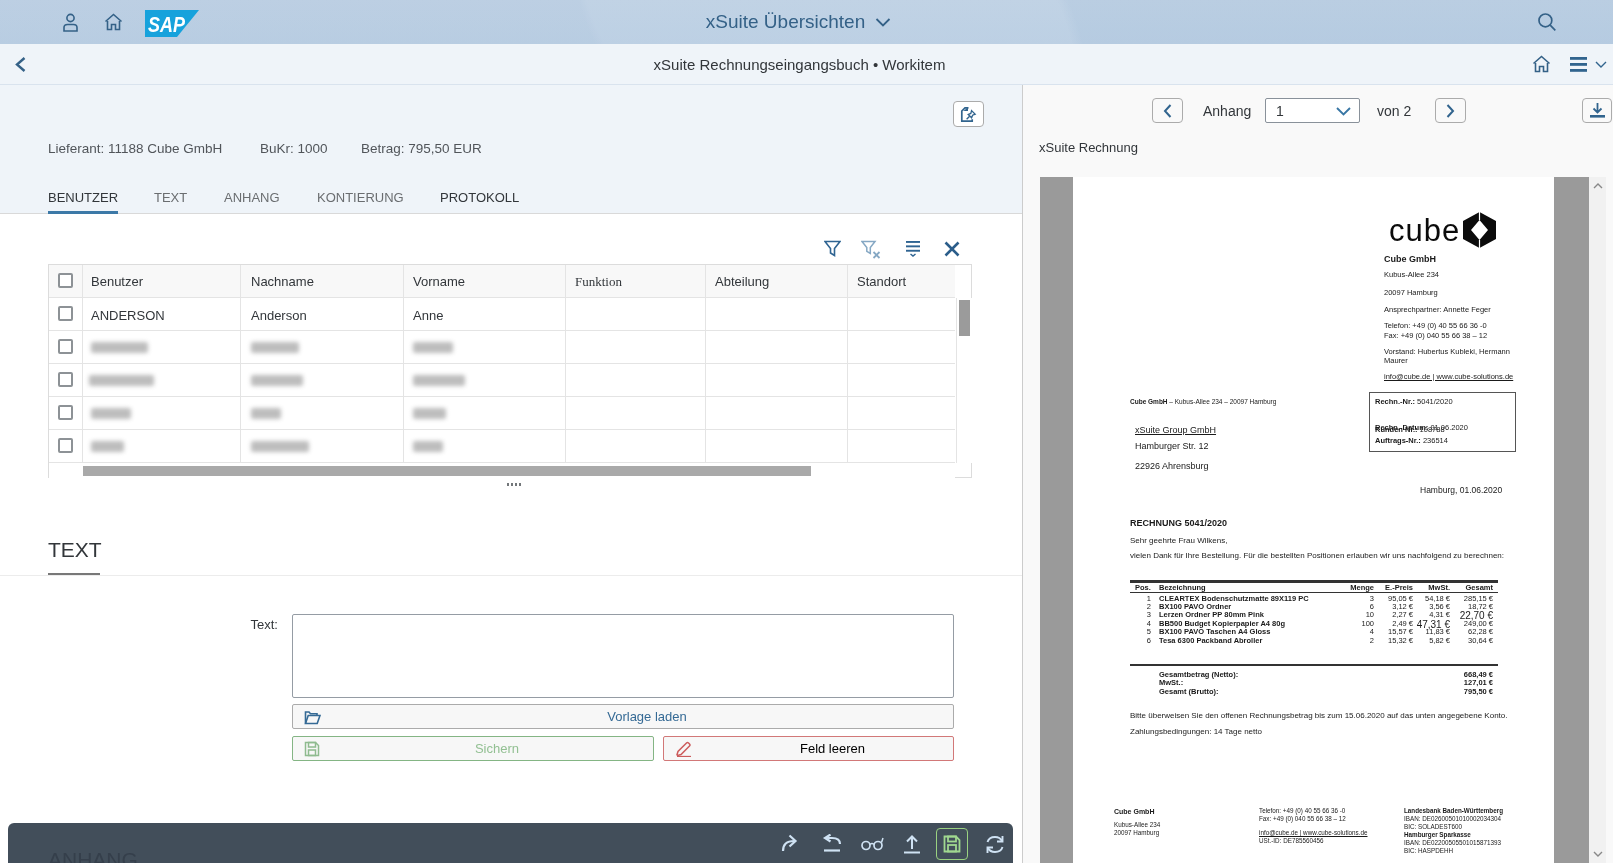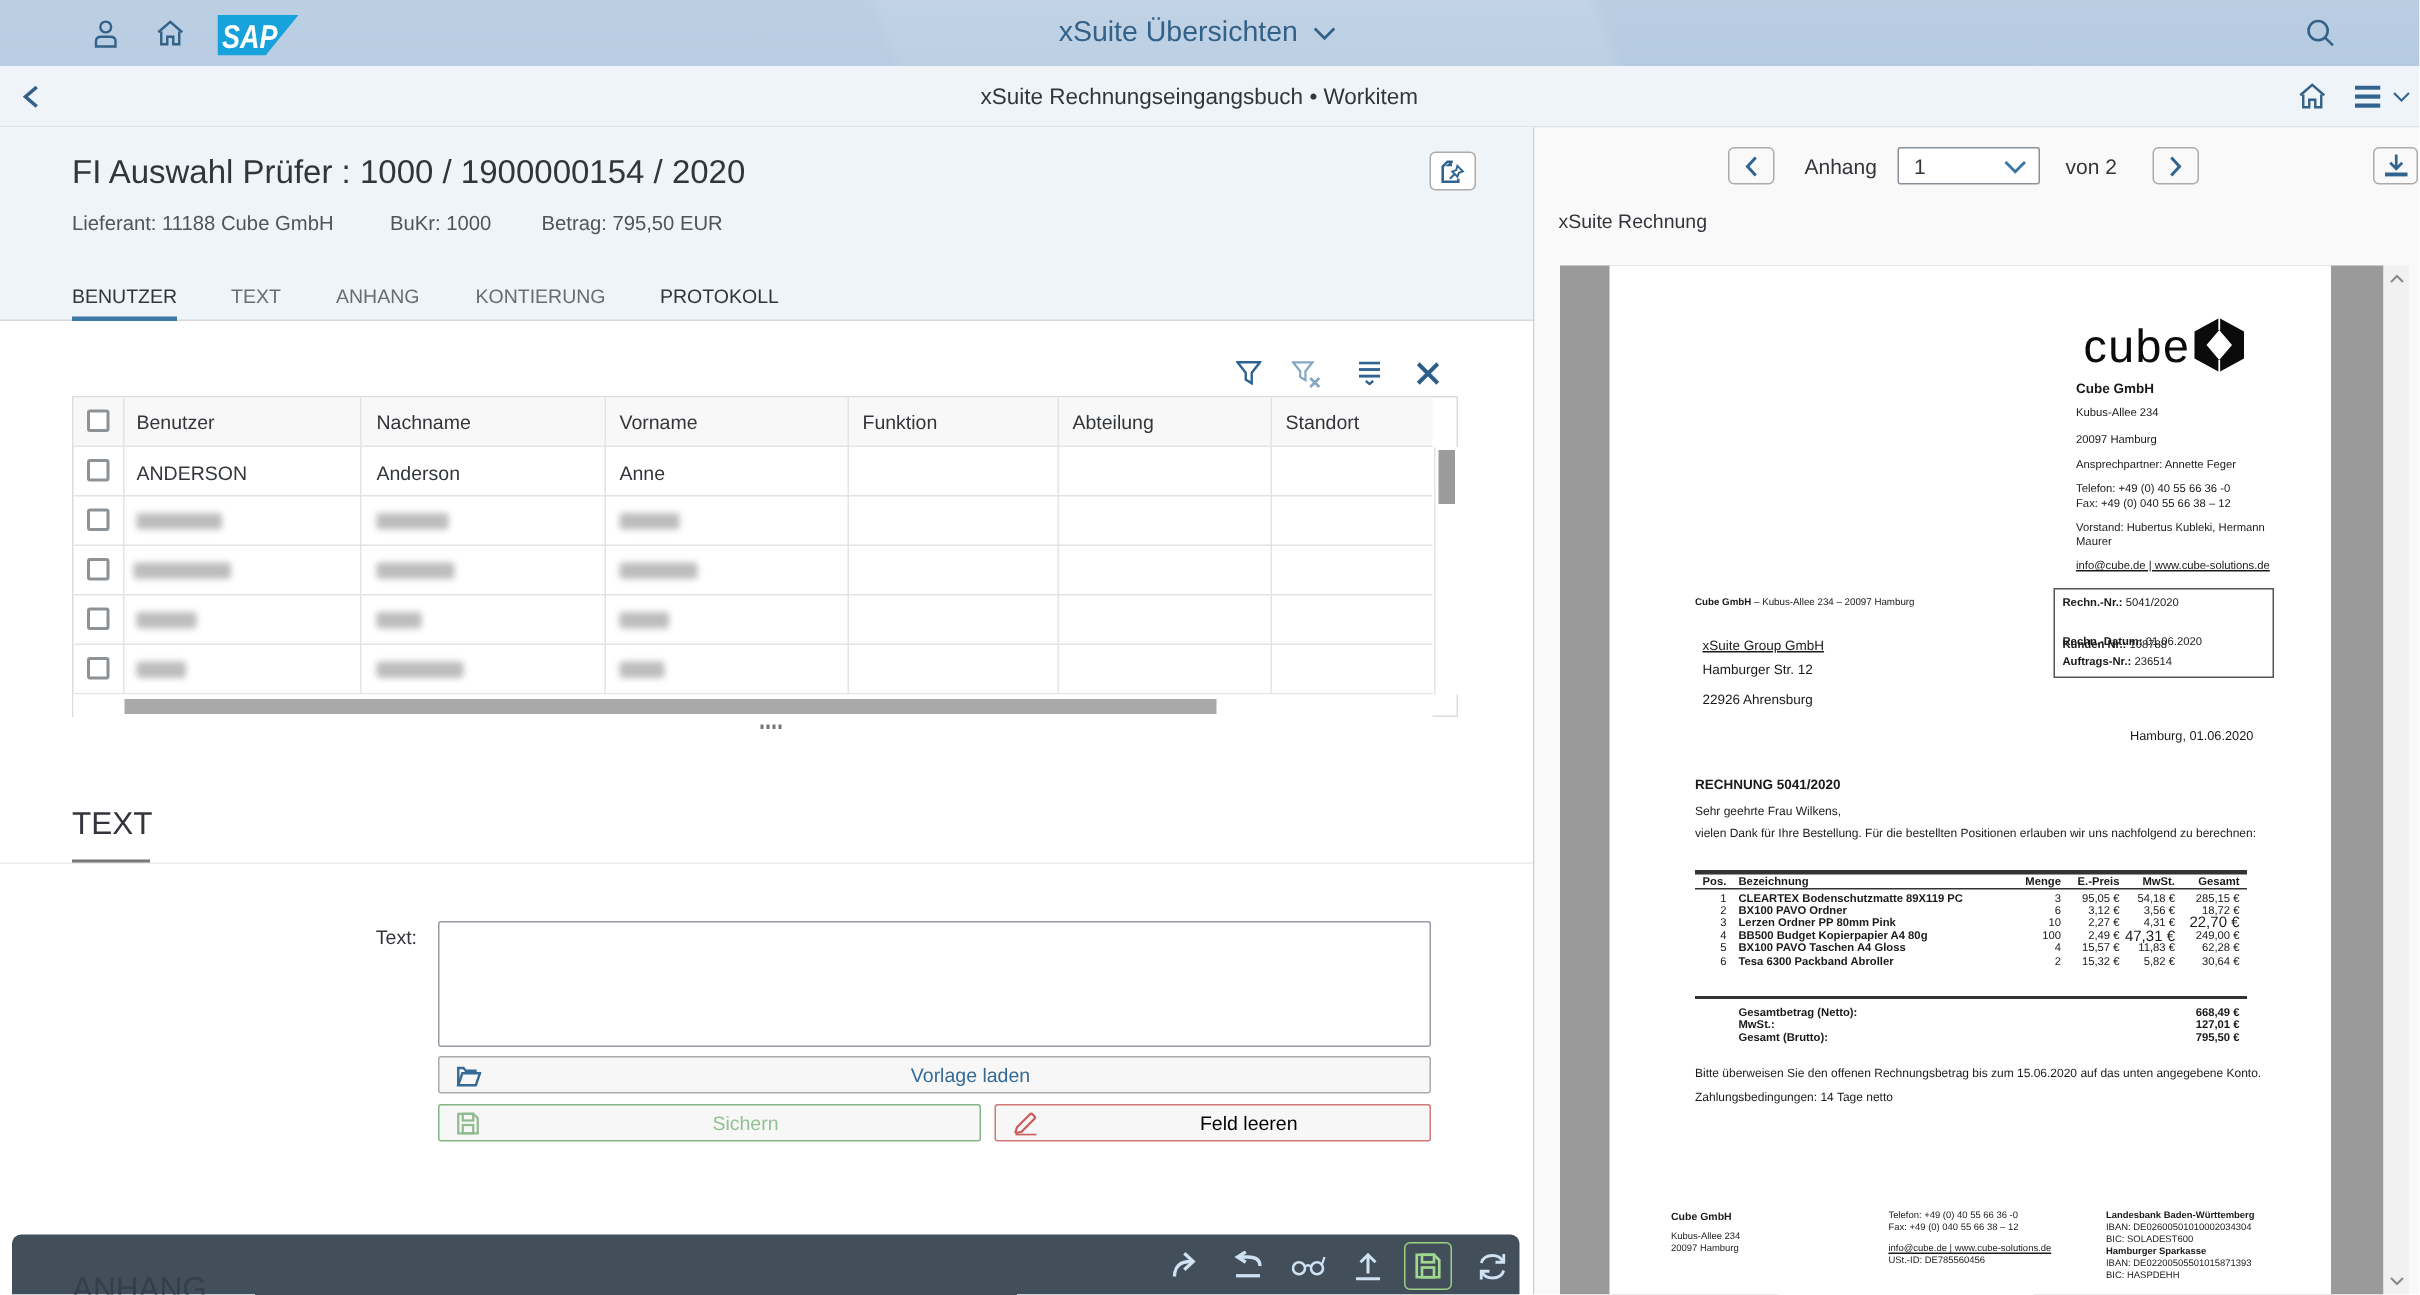--- a/index.html
+++ b/index.html
@@ -146,21 +146,20 @@
       <rect x="0" y="6" width="17" height="2.8" fill="#31648e"></rect>
       <rect x="0" y="12" width="17" height="2.8" fill="#31648e"></rect>
     </svg>
     <svg class="abs" style="left:1595px; top:17px;" width="12" height="7" viewBox="0 0 12 7">
       <path d="M1 1 L6 6 L11 1" fill="none" stroke="#31648e" stroke-width="1.4"></path>
     </svg>
   </div>
 
   <div id="left">
     <div id="lefthead">
-      <div id="title">FI Auswahl Prüfer : 1000 / 1900000154 / 2020</div>
       <div id="subinfo">
           <span class="abs" style="left:0;">Lieferant: 11188 Cube GmbH</span>
           <span class="abs" style="left:212px;">BuKr: 1000</span>
           <span class="abs" style="left:313px;">Betrag: 795,50 EUR</span>
         </div>
       <div id="pinbtn">
         <svg width="17" height="17" viewBox="0 0 17 17">
           <path d="M8.5 1.8 L5 1.8 L1.8 5 L1.8 15.2 L12.2 15.2 L12.2 13.2" fill="none" stroke="#31648e" stroke-width="1.7"></path>
           <path d="M8 1.3 L8 4.9 L3.4 4.9 Z" fill="#31648e"></path>
           <path d="M11.6 4.6 L15.2 8.2 L12.6 9.2 L11.6 11.8 L8.2 8.4 L10.8 7.4 Z" fill="none" stroke="#31648e" stroke-width="1.3"></path>
@@ -191,21 +190,21 @@
     <svg class="abs" style="left:944px; top:156px;" width="16" height="16" viewBox="0 0 16 16">
       <path d="M1.5 1.5 L14.5 14.5 M14.5 1.5 L1.5 14.5" fill="none" stroke="#2b5d8a" stroke-width="2.6"></path>
     </svg>
 
     <div id="utable">
       <div class="thead">
         <div class="cbx" style="top:8px;"></div>
         <div class="hcell" style="left:42px;">Benutzer</div>
         <div class="hcell" style="left:202px;">Nachname</div>
         <div class="hcell" style="left:364px;">Vorname</div>
-        <div class="hcell" style="left:526px;">Funktion</div>
+        <div class="hcell" style="left:526px;font-family:Liberation Serif, serif;">Funktion</div>
         <div class="hcell" style="left:666px;">Abteilung</div>
         <div class="hcell" style="left:808px;">Standort</div>
       </div>
       <div class="vline" style="left:33px;"></div>
       <div class="vline" style="left:191px;"></div>
       <div class="vline" style="left:354px;"></div>
       <div class="vline" style="left:516px;"></div>
       <div class="vline" style="left:656px;"></div>
       <div class="vline" style="left:798px;"></div>
 

